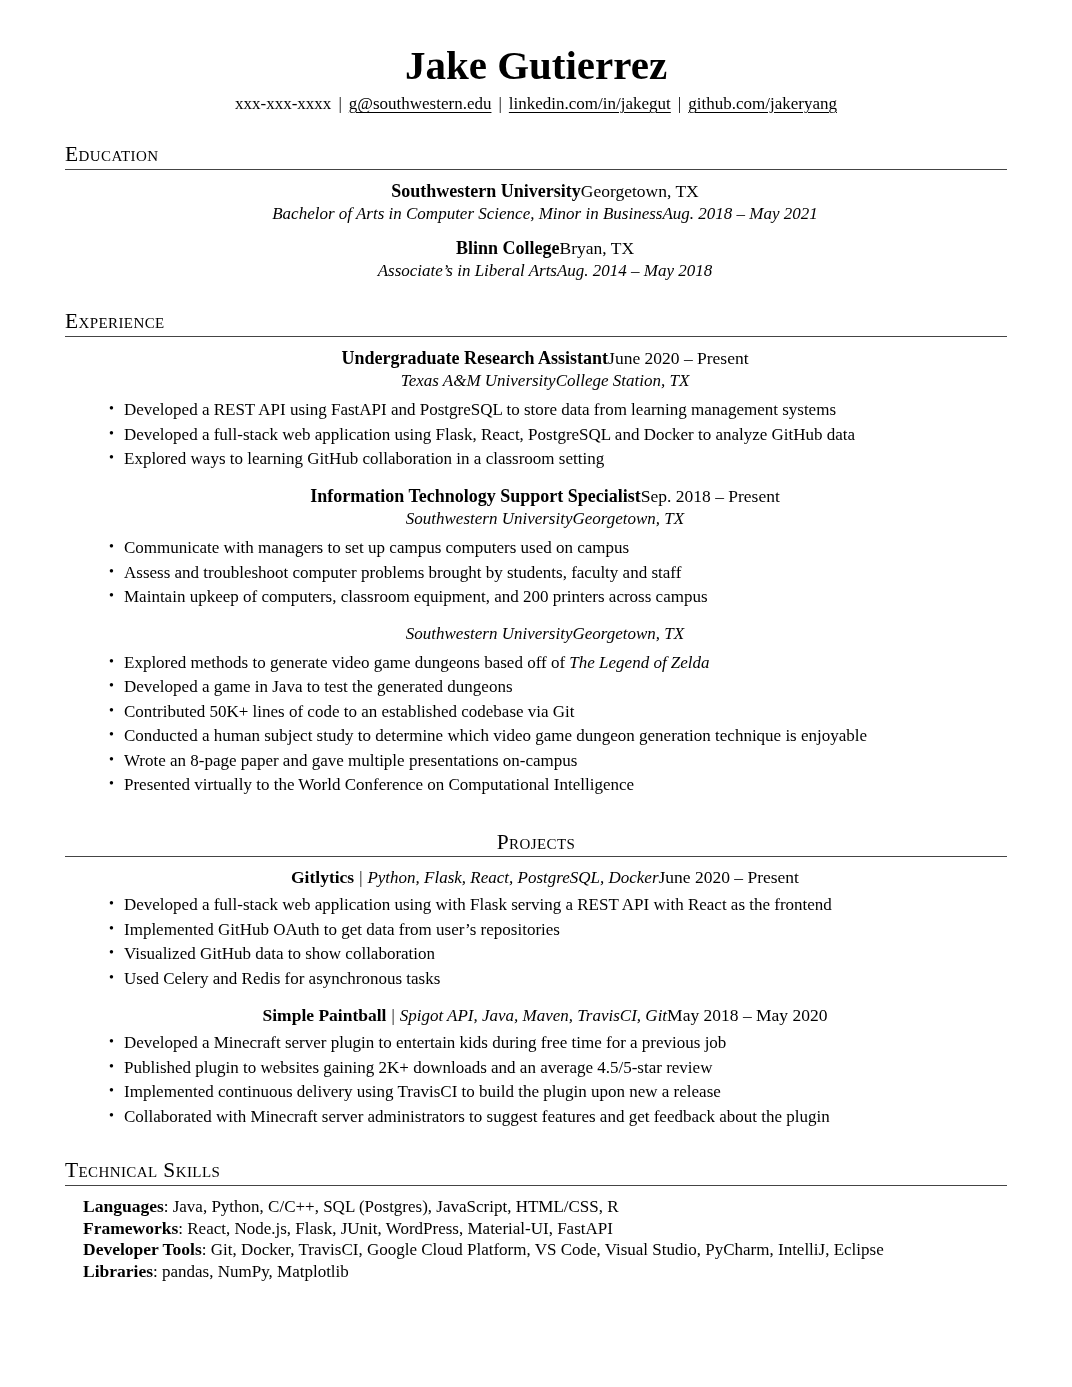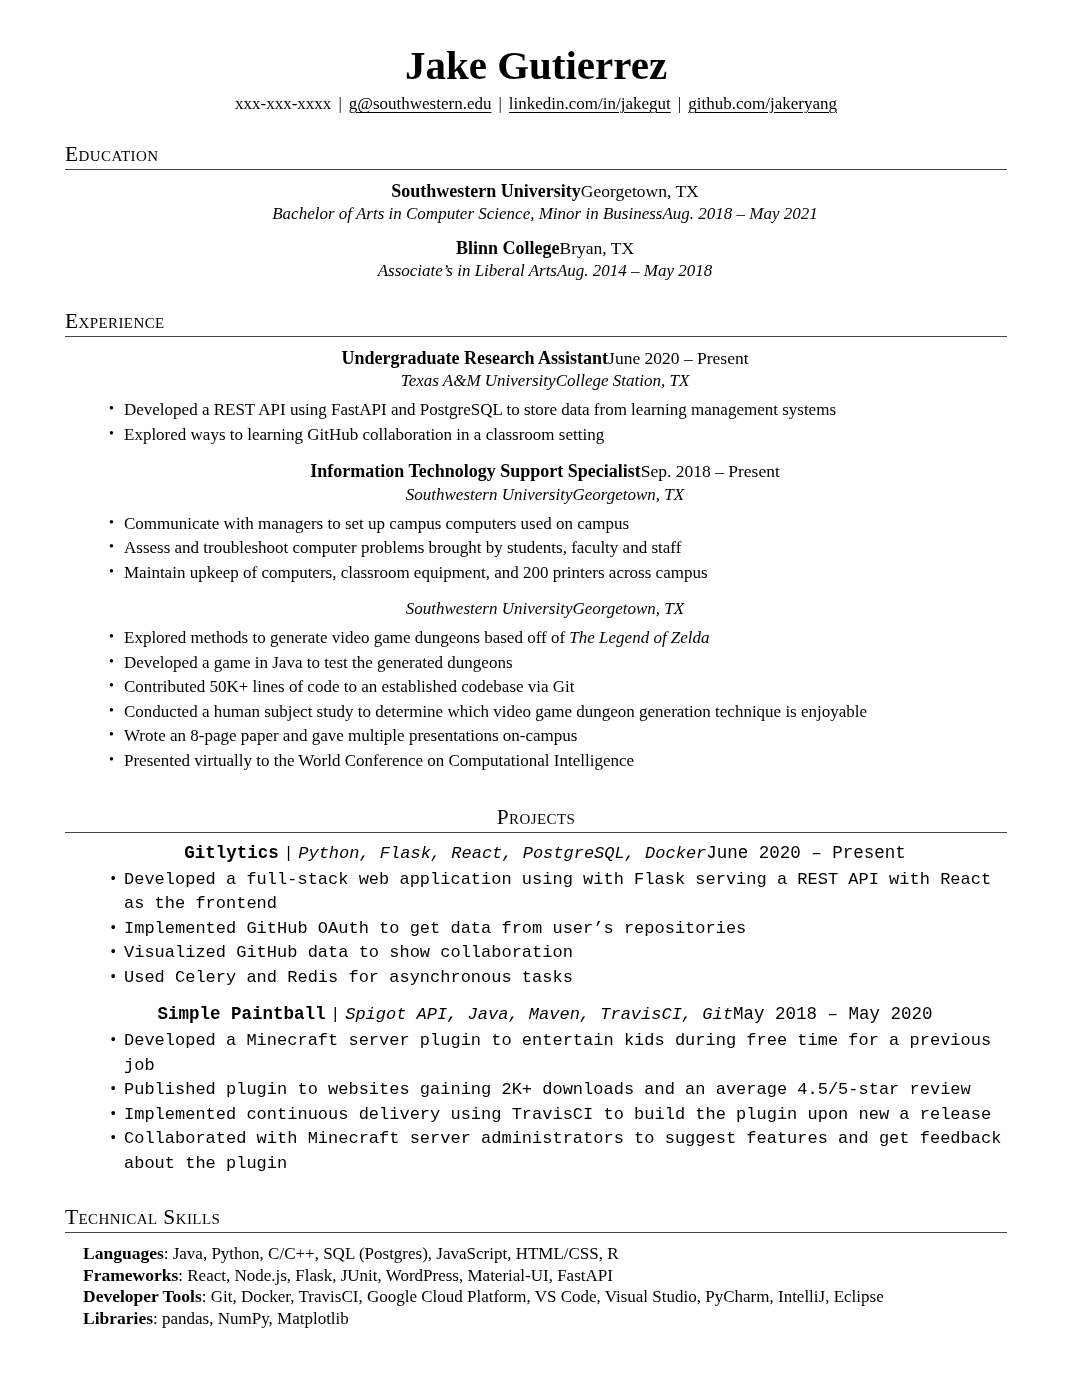--- a/index.html
+++ b/index.html
@@ -29,21 +29,21 @@
   .sub-left { font-style:italic; font-size:17px; line-height:1.35; }
   .right-it { font-style:italic; font-size:17px; }
   .edu-entry { margin-bottom:11px; }
   .job { margin-bottom:13px; }
   ul.bullets { list-style:none; margin:5px 0 0 0; padding:0 0 0 41px; }
   ul.bullets li { position:relative; font-size:17px; line-height:24.5px; }
   ul.bullets li::before { content:"\2022"; position:absolute; left:-15px; top:-1px; font-size:14px; }
   .proj-name { font-weight:700; font-size:17.5px; }
   .proj-sep { margin:0 5px; }
   .proj-stack { font-style:italic; font-size:17px; }
-  .project { margin-bottom:14px;font-family:Liberation Mono, monospace; }
+  .project { margin-bottom:14px; }
   .skills { margin-left:18px; font-size:17px; line-height:20.8px; }
   .skills b { font-size:17.5px; }
 </style>
 </head>
 <body>
 
 <div class="page">
 
   <h1 class="name">Jake Gutierrez</h1>
   <div class="contact">
@@ -84,20 +84,21 @@
         <div class="row">
           <span class="title-left">Undergraduate Research Assistant</span>
           <span class="right-reg">June 2020 – Present</span>
         </div>
         <div class="row">
           <span class="sub-left">Texas A&amp;M University</span>
           <span class="right-it">College Station, TX</span>
         </div>
         <ul class="bullets">
           <li>Developed a REST API using FastAPI and PostgreSQL to store data from learning management systems</li>
+          <li>Developed a full-stack web application using Flask, React, PostgreSQL and Docker to analyze GitHub data</li>
           <li>Explored ways to learning GitHub collaboration in a classroom setting</li>
         </ul>
       </div>
 
       <div class="job">
         <div class="row">
           <span class="title-left">Information Technology Support Specialist</span>
           <span class="right-reg">Sep. 2018 – Present</span>
         </div>
         <div class="row">

